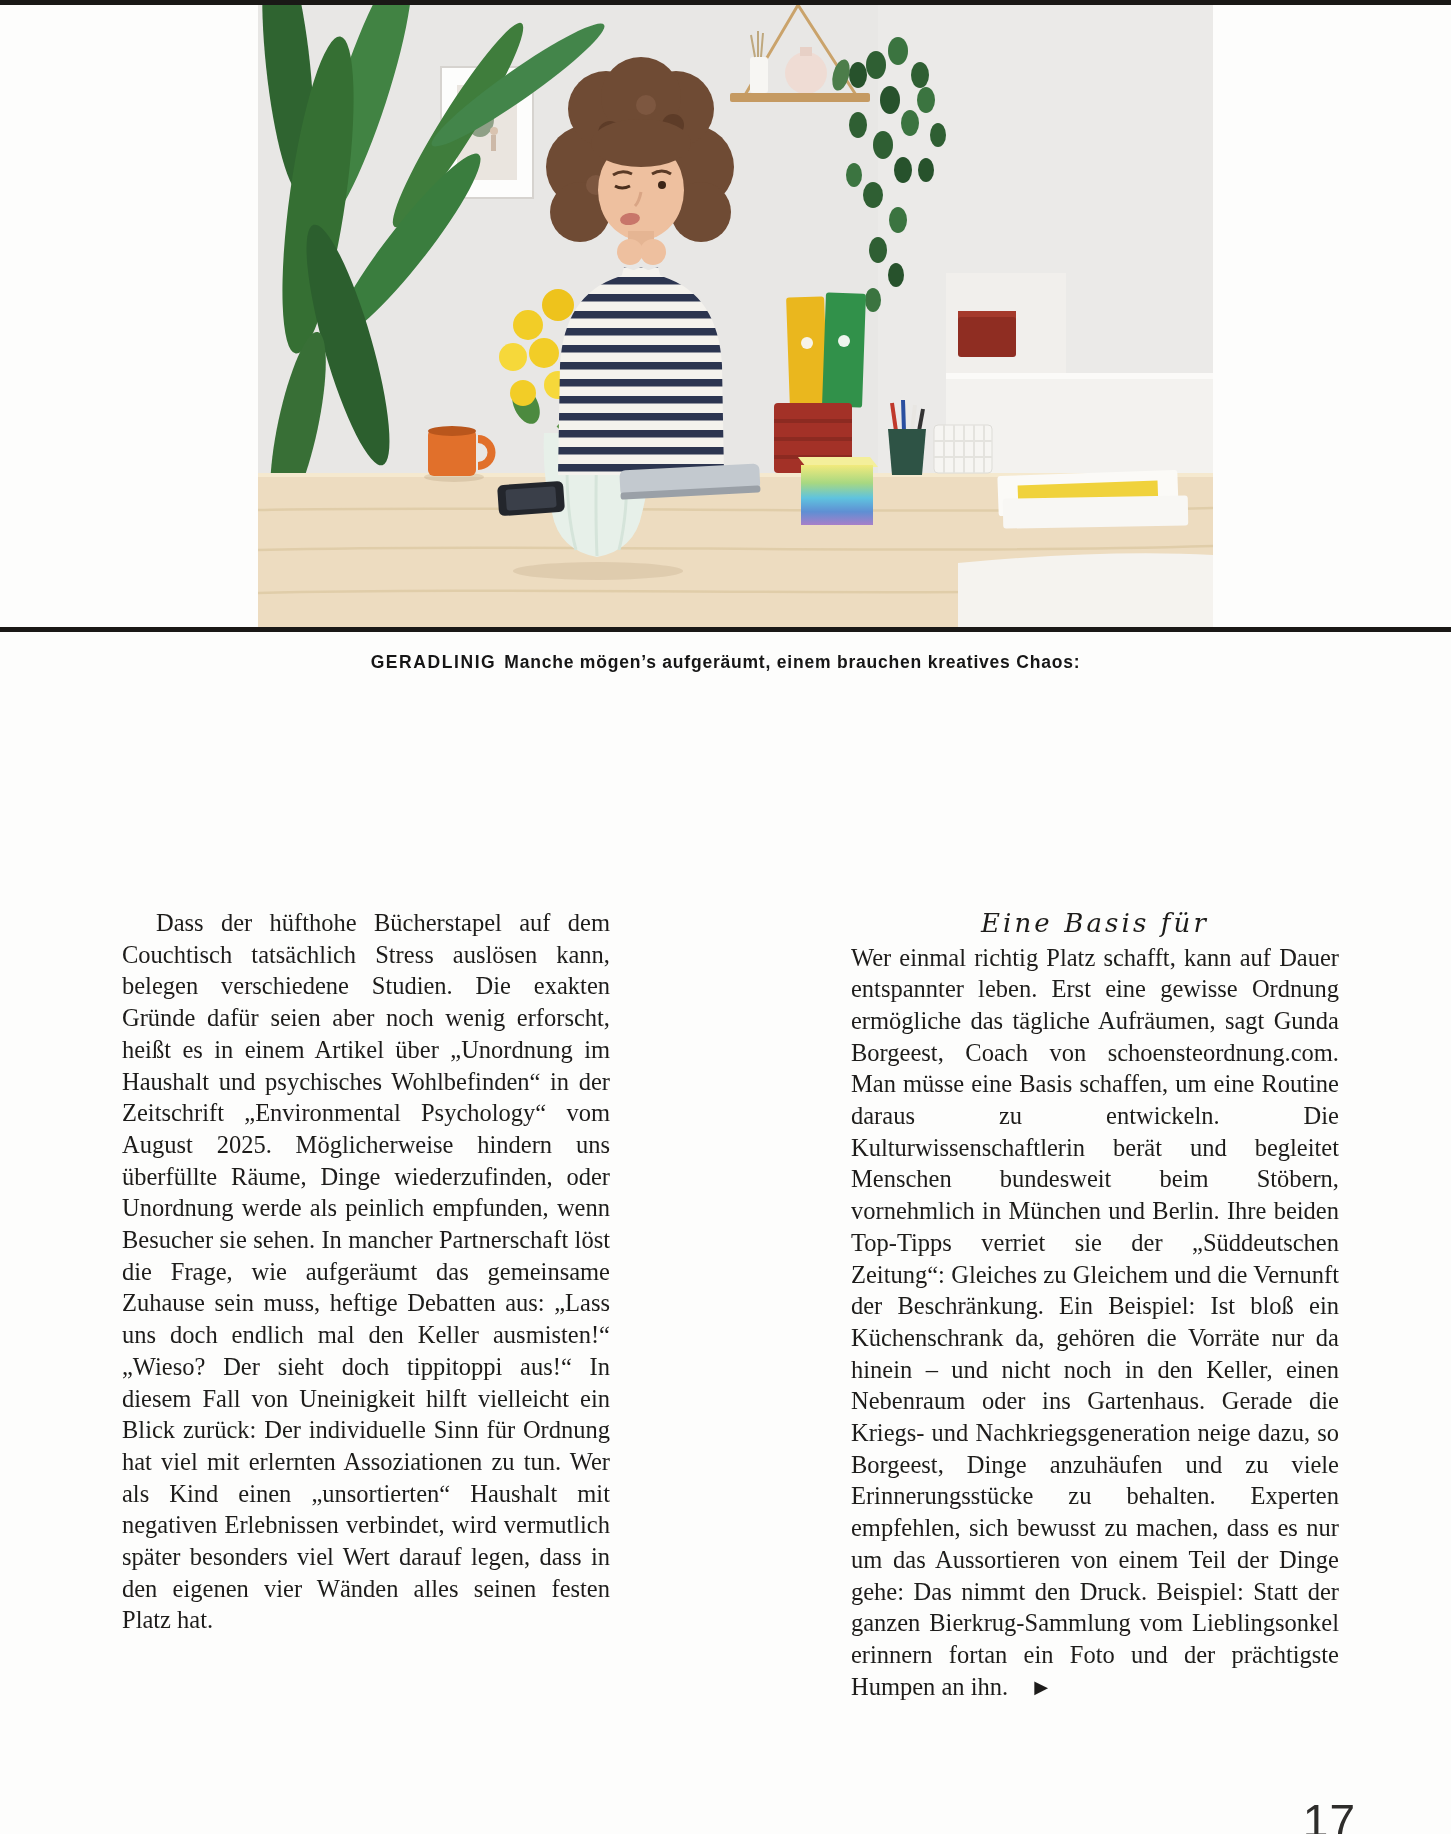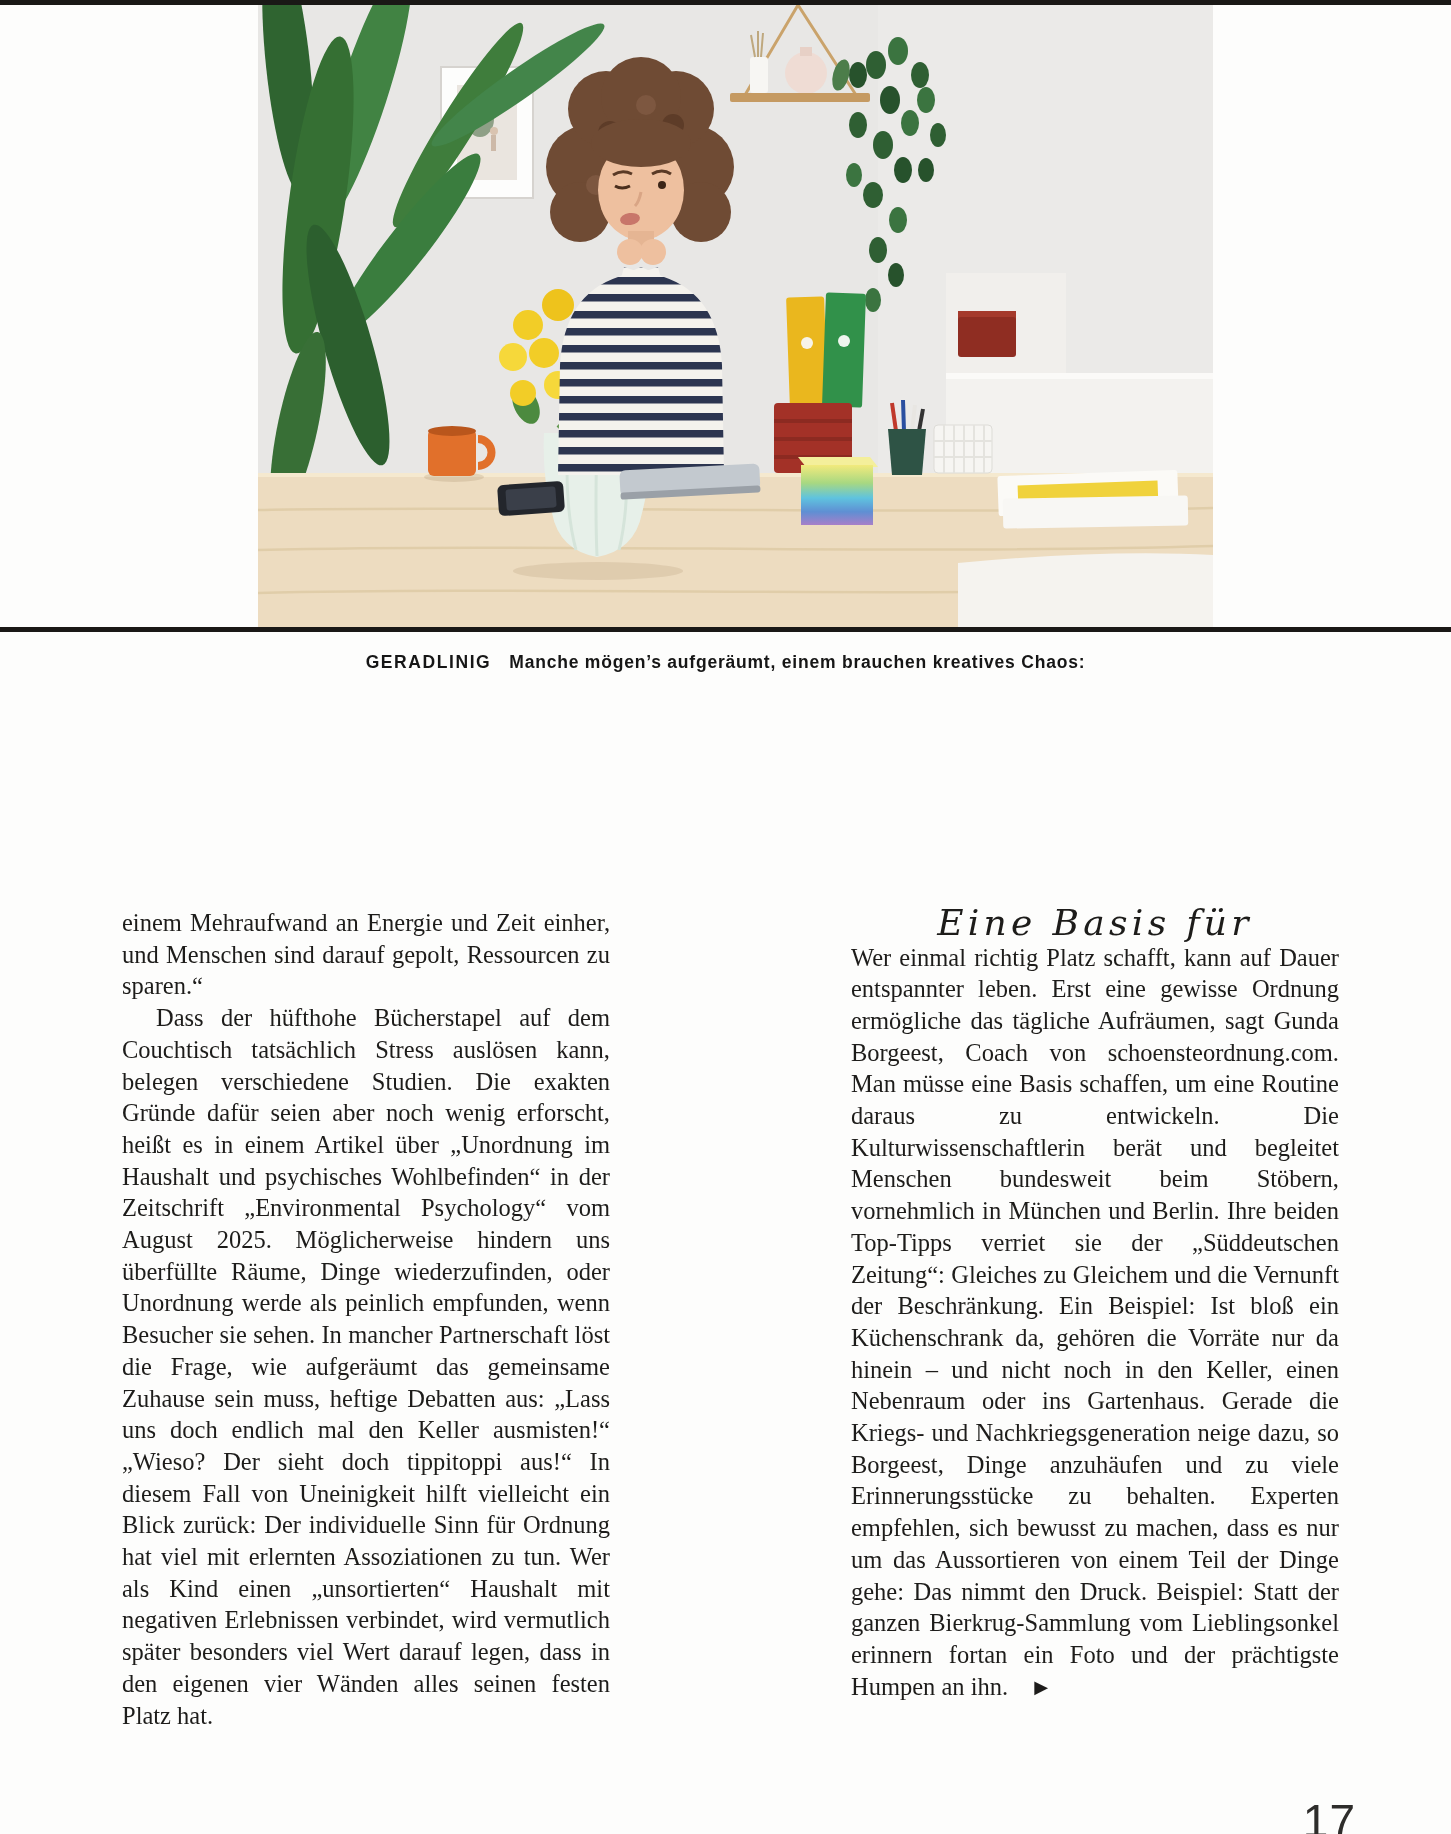--- a/index.html
+++ b/index.html
@@ -16,38 +16,38 @@
   .photo svg { display:block; width:100%; height:100%; }
 
   .caption {
     position:absolute; top:649px; left:0; width:100%;
     text-align:center;
     font-family:"Liberation Sans", sans-serif;
     font-weight:700; font-size:17.5px; line-height:26px;
     letter-spacing:0.045em; color:#161616;
   }
   .caption .cap-line { display:block; }
-  .caption .cap-label { letter-spacing:0.09em; padding-right:18px; }
+  .caption .cap-label { letter-spacing:0.09em; padding-right:8px; }
 
   .columns {
     position:absolute; top:907px; left:122px; width:1217px;
     display:flex; justify-content:space-between;
   }
   .col {
     width:488px; font-size:24.5px; line-height:31.7px;
     text-align:justify; color:#1d1c1a;
     hyphens:auto; -webkit-hyphens:auto;
   }
   .col p { margin:0; }
   .col p.indent { text-indent:34px; }
 
   .subhead {
     margin:0 0 2px 0;
     font-family:"DejaVu Serif", serif; font-style:italic; font-weight:500;
-    font-size:36px; line-height:32.5px; text-align:center;
+    font-size:26px; line-height:32.5px; text-align:center;
     letter-spacing:0.12em; color:#1d1c1a;
   }
   .subhead span { display:block; }
 
   .cont-marker {
     display:inline-block; margin-left:26px;
     font-family:"DejaVu Sans", sans-serif; font-size:18px;
     letter-spacing:0; transform:translateY(-2px);
   }
 
@@ -258,21 +258,20 @@
   </figure>
 
   <div class="rule mid"></div>
 
   <div class="caption">
     <span class="cap-line"><span class="cap-label">GERADLINIG</span><span>Manche mögen’s aufgeräumt, einem brauchen kreatives Chaos:</span></span>
   </div>
 
   <main class="columns">
     <div class="col">
-      <p>einem Mehraufwand an Energie und Zeit einher, und Menschen sind darauf gepolt, Ressourcen zu sparen.“</p>
       <p class="indent">Dass der hüfthohe Bücherstapel auf dem Couchtisch tatsächlich Stress auslösen kann, belegen verschiedene Studien. Die exakten Gründe dafür seien aber noch wenig erforscht, heißt es in einem Artikel über „Unordnung im Haushalt und psychisches Wohlbefinden“ in der Zeitschrift „Environmental Psychology“ vom August 2025. Möglicherweise hindern uns überfüllte Räume, Dinge wiederzufinden, oder Unordnung werde als peinlich empfunden, wenn Besucher sie sehen. In mancher Partnerschaft löst die Frage, wie aufgeräumt das gemeinsame Zuhause sein muss, heftige Debatten aus: „Lass uns doch endlich mal den Keller ausmisten!“ „Wieso? Der sieht doch tippitoppi aus!“ In diesem Fall von Uneinigkeit hilft vielleicht ein Blick zurück: Der individuelle Sinn für Ordnung hat viel mit erlernten Assoziationen zu tun. Wer als Kind einen „unsortierten“ Haushalt mit negativen Erlebnissen verbindet, wird vermutlich später besonders viel Wert darauf legen, dass in den eigenen vier Wänden alles seinen festen Platz hat.</p>
     </div>
     <div class="col">
       <h2 class="subhead">
         <span>Eine Basis für</span>
       </h2>
       <p><span>Wer einmal richtig Platz schafft, kann auf Dauer entspannter leben. Erst eine gewisse Ordnung ermögliche das tägliche Aufräumen, sagt Gunda Borgeest, Coach von schoensteordnung.com. Man müsse eine Basis schaffen, um eine Routine daraus zu entwickeln. Die Kulturwissenschaftlerin berät und begleitet Menschen bundesweit beim Stöbern, vornehmlich in München und Berlin. Ihre beiden Top-Tipps verriet sie der „Süddeutschen Zeitung“: Gleiches zu Gleichem und die Vernunft der Beschränkung. Ein Beispiel: Ist bloß ein Küchenschrank da, gehören die Vorräte nur da hinein – und nicht noch in den Keller, einen Nebenraum oder ins Gartenhaus. Gerade die Kriegs- und Nachkriegsgeneration neige dazu, so Borgeest, Dinge anzuhäufen und zu viele Erinnerungsstücke zu behalten. Experten empfehlen, sich bewusst zu machen, dass es nur um das Aussortieren von einem Teil der Dinge gehe: Das nimmt den Druck. Beispiel: Statt der ganzen Bierkrug-Sammlung vom Lieblingsonkel erinnern fortan ein Foto und der prächtigste Humpen an ihn.</span><span class="cont-marker">▶</span></p>
     </div>
   </main>
 

